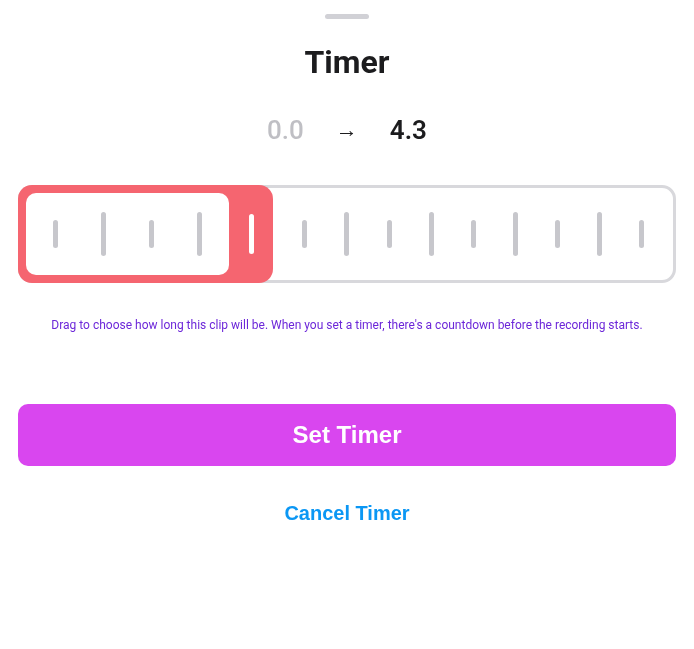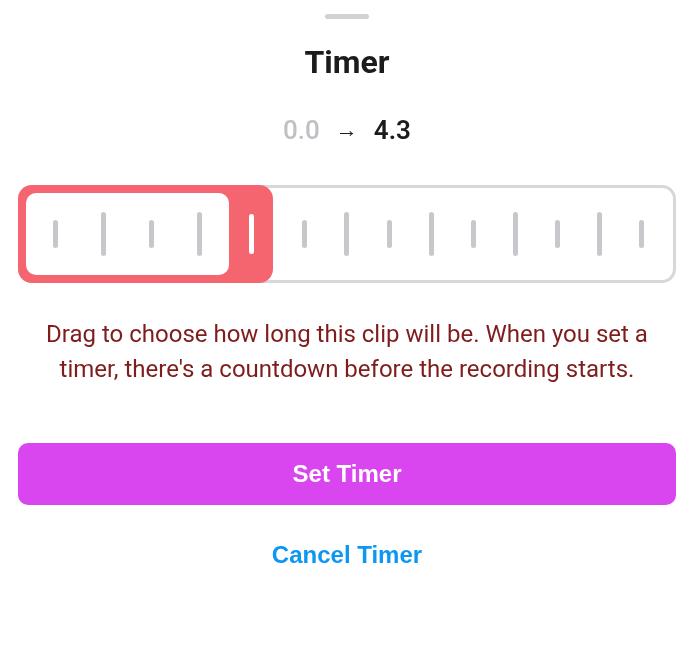--- a/index.html
+++ b/index.html
@@ -36,21 +36,21 @@
     .title {
       font-size: 32px;
       font-weight: 700;
       color: #1c1c1e;
       margin-bottom: 34px;
     }
     
     .time-row {
       display: flex;
       align-items: center;
-      gap: 16px;
+      gap: 32px;
       margin-bottom: 40px;
     }
     
     .time-start {
       font-size: 26px;
       font-weight: 500;
       color: #bfbfc4;
     }
     
     .time-end {
@@ -133,46 +133,46 @@
     }
     
     .drag-handle .handle-line {
       width: 5px;
       height: 40px;
       background: #ffffff;
       border-radius: 3px;
     }
     
     .help-text {
-      font-size: 24px;
-      color: #7f1d1d;
+      font-size: 12px;
+      color: #6d28d9;
       text-align: center;
       line-height: 1.45;
       padding: 0 4px;
-      margin-bottom: 56px;
+      margin-bottom: 70px;
     }
     
     .primary-button {
       width: 100%;
       height: 62px;
       background: #d946ef;
       border: none;
       border-radius: 10px;
       color: #ffffff;
       font-size: 24px;
       font-weight: 600;
       cursor: pointer;
       margin-bottom: 28px;
     }
     
     .secondary-button {
       background: none;
       border: none;
       color: #0b97f4;
-      font-size: 24px;
+      font-size: 20px;
       font-weight: 700;
       cursor: pointer;
       padding: 8px 16px;
     }
   </style>
 </head>
 <body>
 
 <div class="sheet">
 

